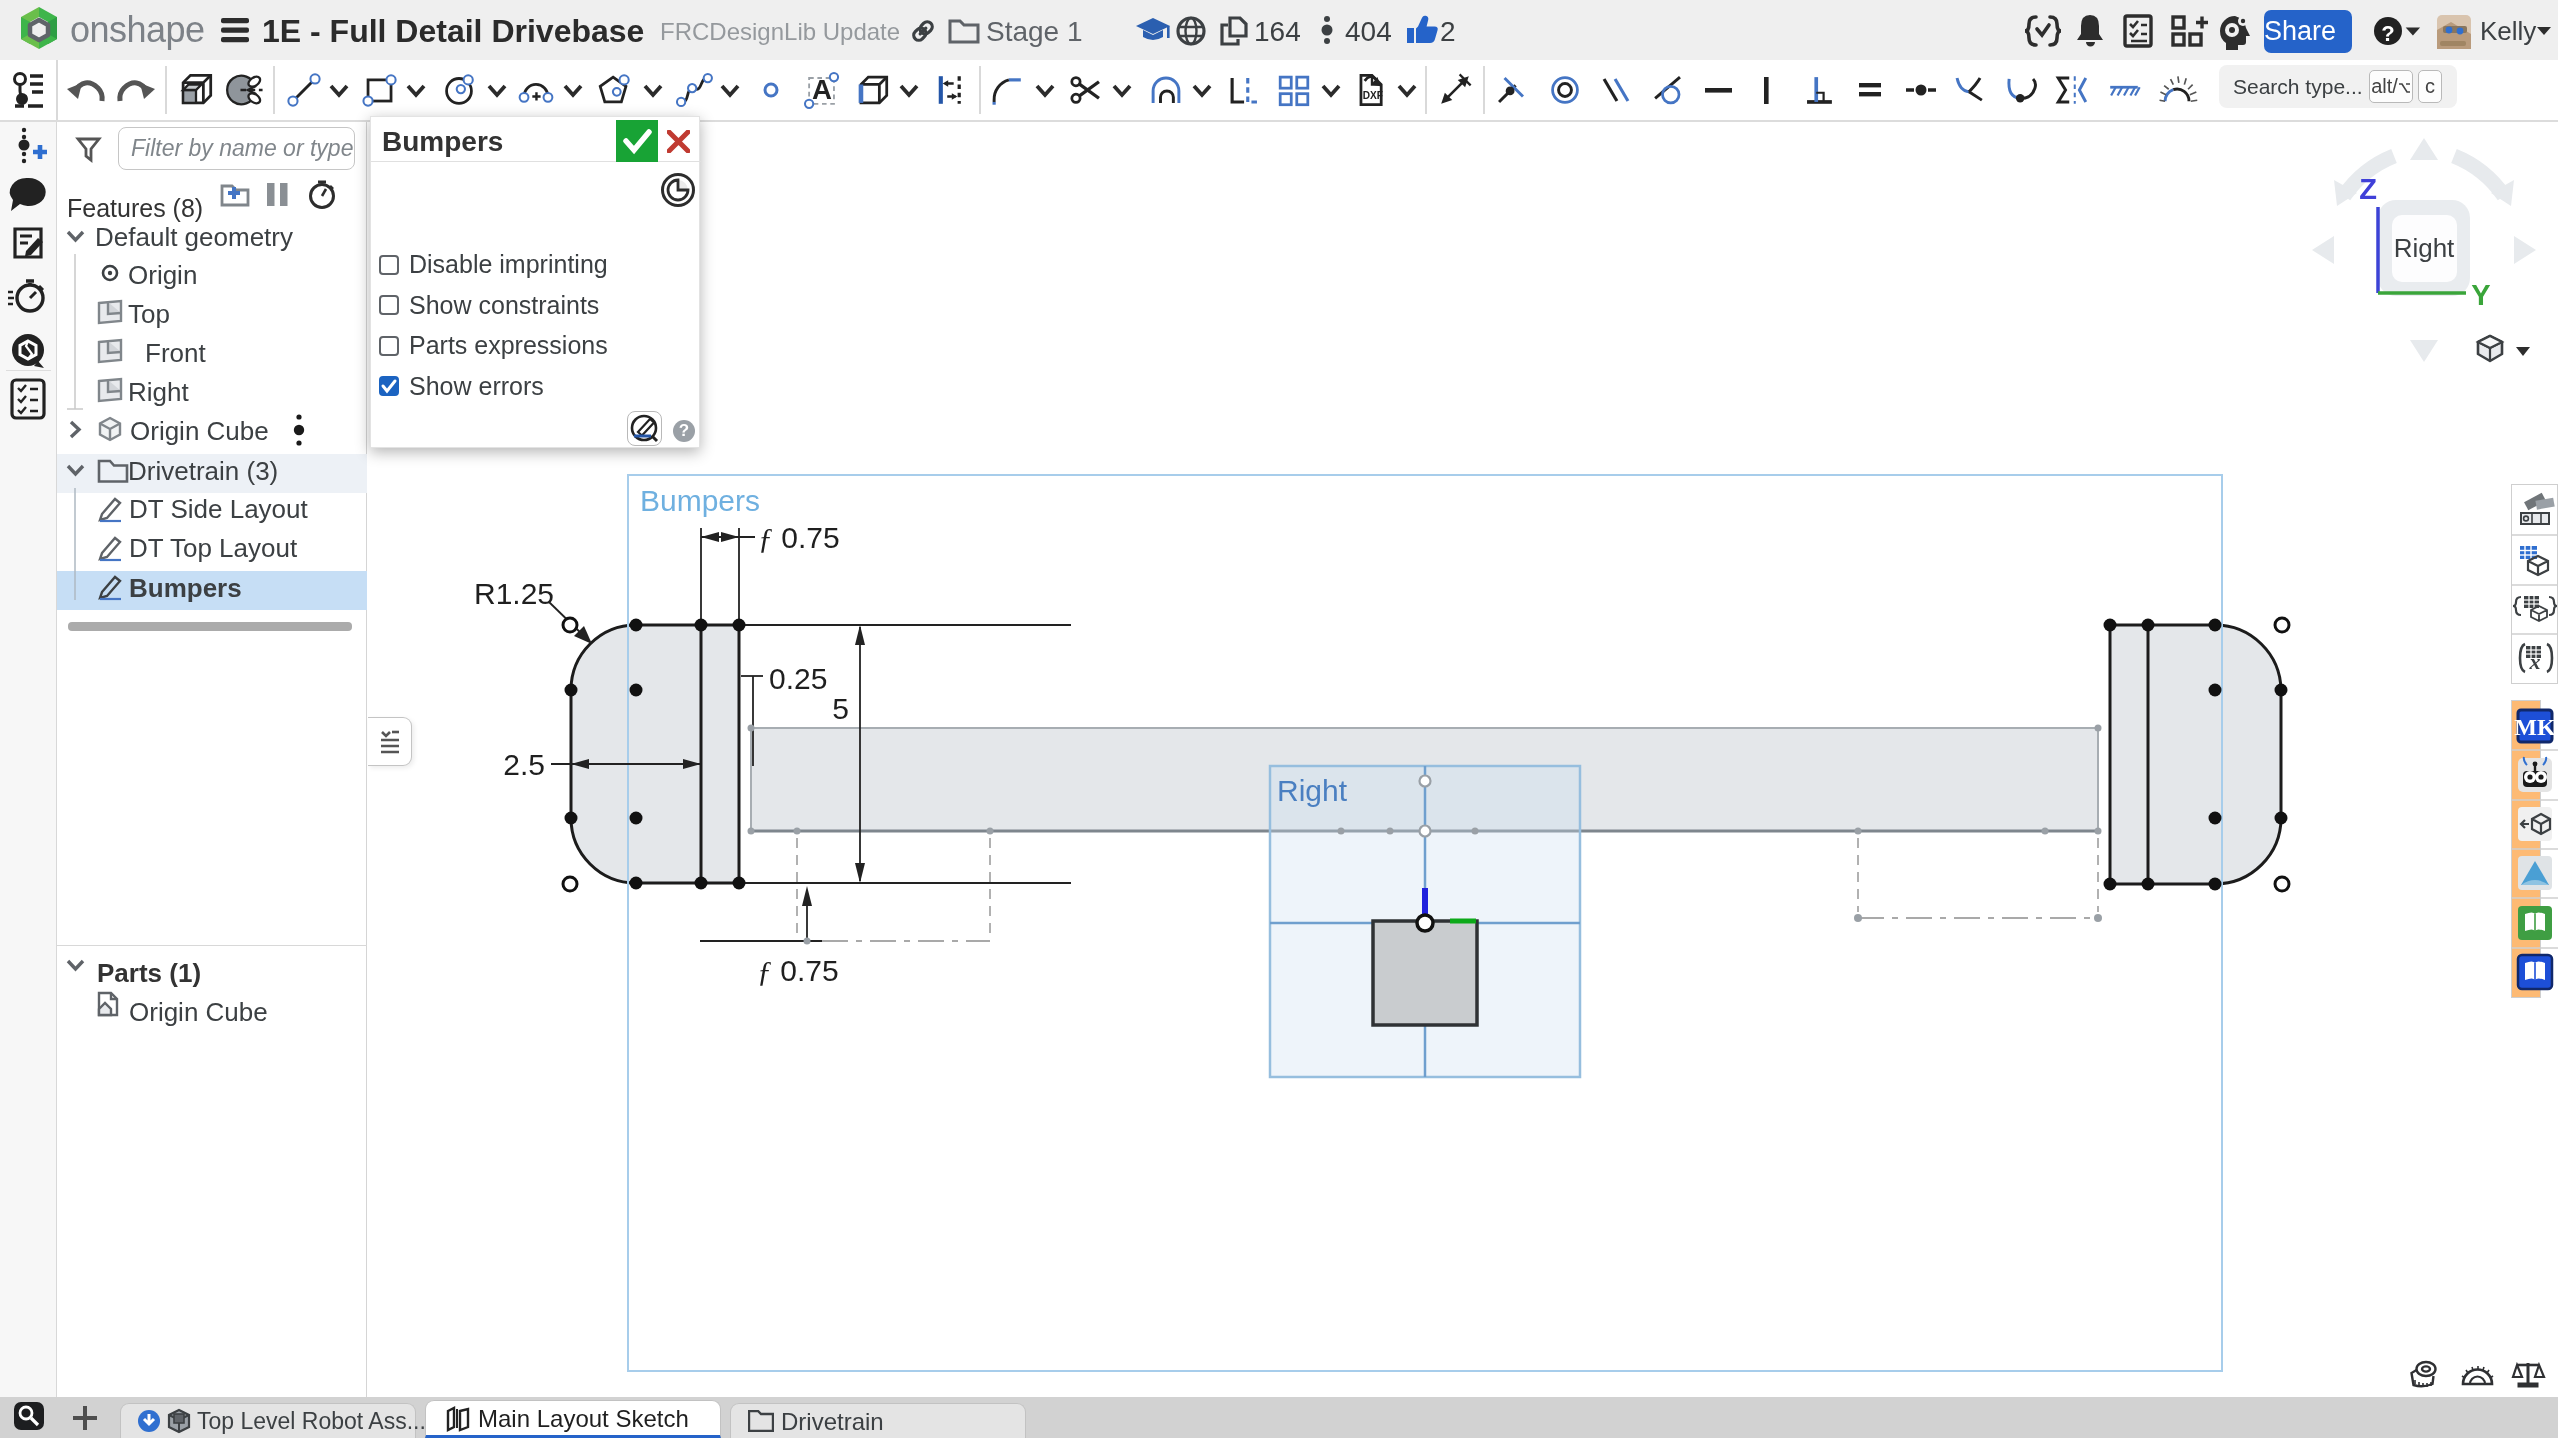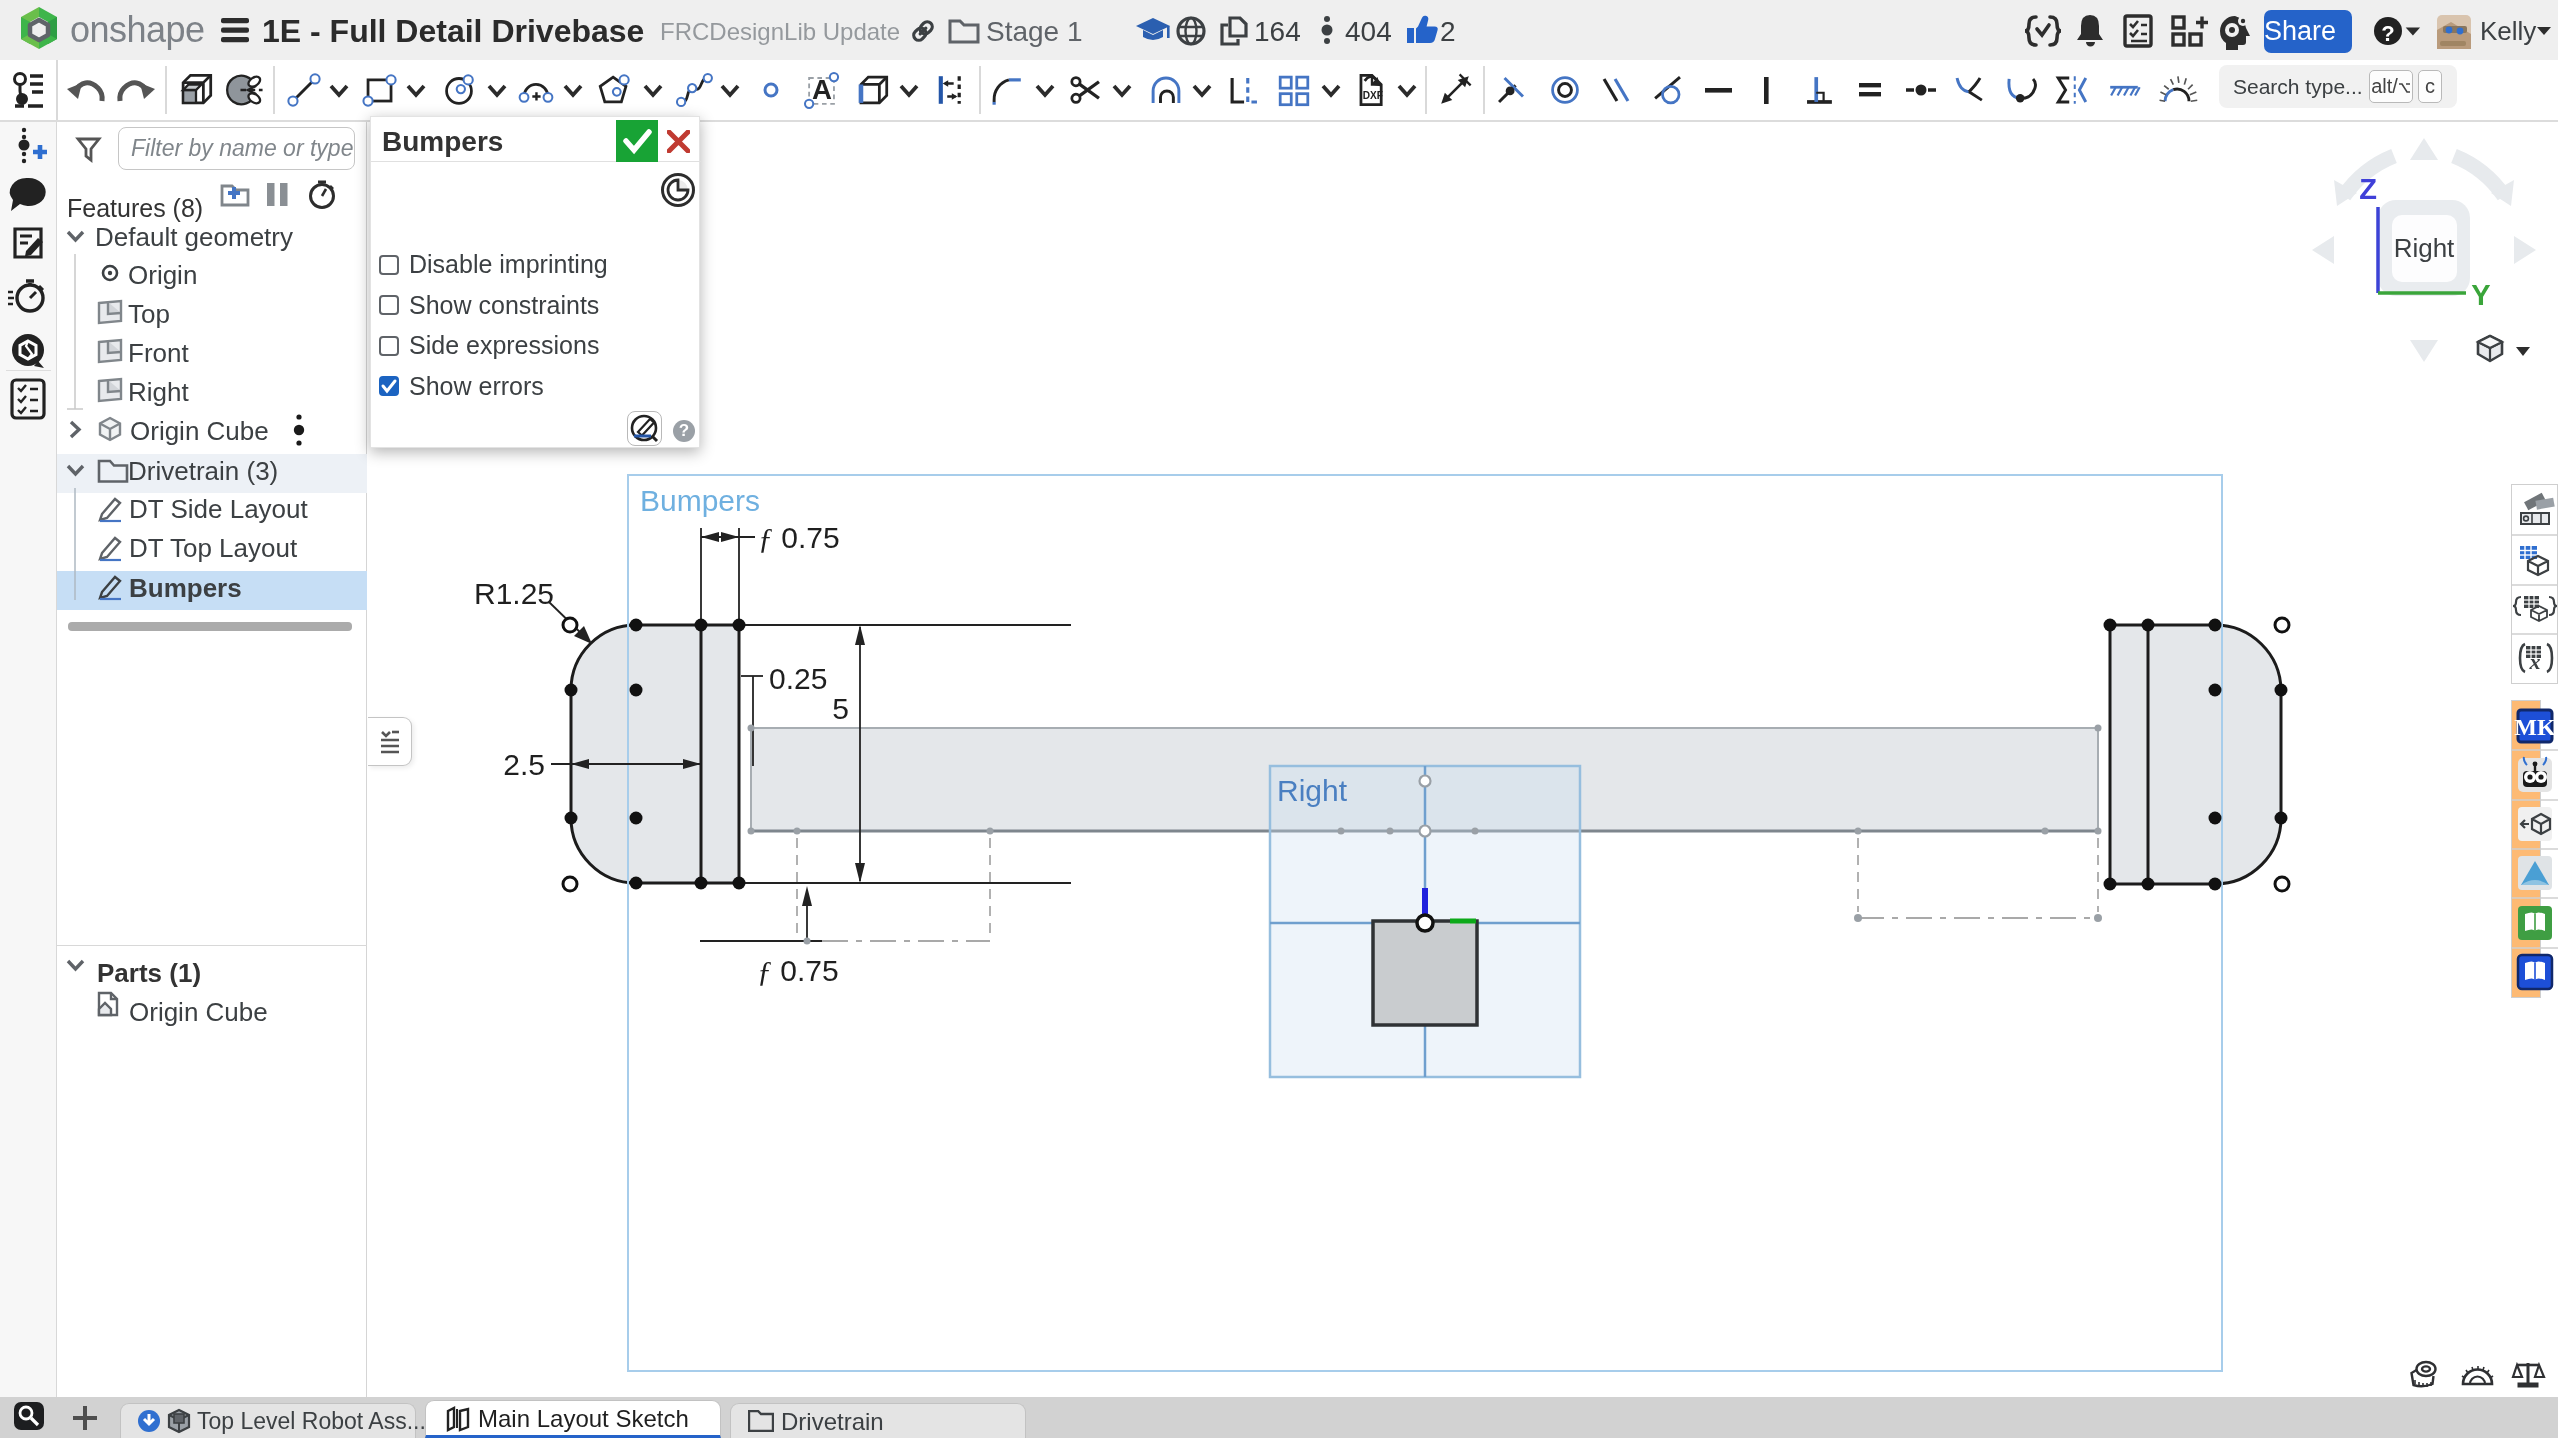--- a/index.html
+++ b/index.html
@@ -411,21 +411,21 @@
     <div class="abs" style="left:61px;top:5px;width:237px;height:43px;border:1.5px solid #c6c6c6;border-radius:8px;background:#fff">
       <span style="position:absolute;left:12px;top:7px;font-size:23px;font-style:italic;color:#80868b;white-space:nowrap">Filter by name or type</span>
     </div>
     <div class="abs rowtext" style="left:10px;top:72px;font-size:25px;font-weight:normal;color:#333">Features (8)</div>
 
     <div class="row" style="top:332px;background:#edf1f6"></div>
     <div class="row" style="top:449px;background:#c6def5"></div>
     <div class="rowtext" style="left:38px;top:100px">Default geometry</div>
     <div class="rowtext" style="left:71px;top:138px">Origin</div>
     <div class="rowtext" style="left:71px;top:177px">Top</div>
-    <div class="rowtext" style="left:71px;top:216px">Front</div>
+    <div class="rowtext" style="left:88px;top:216px">Front</div>
     <div class="rowtext" style="left:71px;top:255px">Right</div>
     <div class="rowtext" style="left:73px;top:294px">Origin Cube</div>
     <div class="rowtext" style="left:71px;top:334px">Drivetrain (3)</div>
     <div class="rowtext" style="left:72px;top:372px">DT Side Layout</div>
     <div class="rowtext" style="left:72px;top:411px">DT Top Layout</div>
     <div class="rowtext" style="left:72px;top:451px;font-weight:bold">Bumpers</div>
     <div class="abs" style="left:11px;top:500px;width:284px;height:9px;background:#ababab;border-radius:4px"></div>
     <div class="abs" style="left:0;top:823px;width:310px;border-top:1.5px solid #d8d8d8"></div>
     <div class="rowtext" style="left:40px;top:836px;font-weight:bold;color:#333">Parts (1)</div>
     <div class="rowtext" style="left:72px;top:875px">Origin Cube</div>
@@ -844,21 +844,21 @@
     <svg class="abs" style="left:289px;top:55px" width="36" height="36" viewBox="0 0 36 36">
       <circle cx="18" cy="18" r="15.5" fill="none" stroke="#2d2d2d" stroke-width="3"></circle>
       <path d="M18,18 L18,8 A10,10 0 0 1 28,18 Z" fill="#ececec"></path>
       <path d="M18,18 L18,8 A10,10 0 1 0 28,18 Z" fill="none" stroke="#2d2d2d" stroke-width="2.8"></path>
     </svg>
     <div class="abs" style="left:8px;top:138px;width:20px;height:20px;border:2.5px solid #5f6368;border-radius:4px"></div>
     <div class="abs" style="left:38px;top:133px;font-size:25px;color:#3c4043">Disable imprinting</div>
     <div class="abs" style="left:8px;top:178px;width:20px;height:20px;border:2.5px solid #5f6368;border-radius:4px"></div>
     <div class="abs" style="left:38px;top:174px;font-size:25px;color:#3c4043">Show constraints</div>
     <div class="abs" style="left:8px;top:219px;width:20px;height:20px;border:2.5px solid #5f6368;border-radius:4px"></div>
-    <div class="abs" style="left:38px;top:214px;font-size:25px;color:#3c4043">Side expressions</div>
+    <div class="abs" style="left:38px;top:214px;font-size:25px;color:#3c4043">Parts expressions</div>
     <div class="abs" style="left:8px;top:259px;width:20px;height:20px;background:#1b63c1;border-radius:4px">
       <svg width="20" height="20">
           <path d="M4,10 l4,5 8,-10" fill="none" stroke="#fff" stroke-width="3" stroke-linecap="round"></path>
         </svg>
     </div>
     <div class="abs" style="left:38px;top:255px;font-size:25px;color:#3c4043">Show errors</div>
     <div class="abs" style="left:256px;top:294px;width:35px;height:35px;border:1.5px solid #b9b9b9;border-radius:8px">
       <svg width="34" height="34" viewBox="0 0 34 34">
         <circle cx="16" cy="16" r="12" fill="none" stroke="#222" stroke-width="2.6"></circle>
         <path d="M10,20 L22,7 l4,3.5 -12,13 Z" fill="#fff" stroke="#222" stroke-width="2.2"></path>

